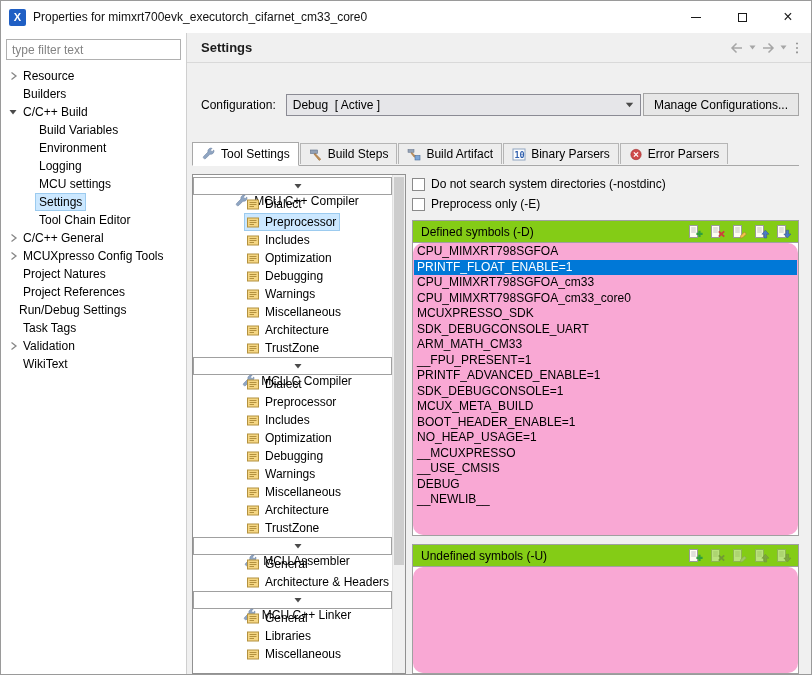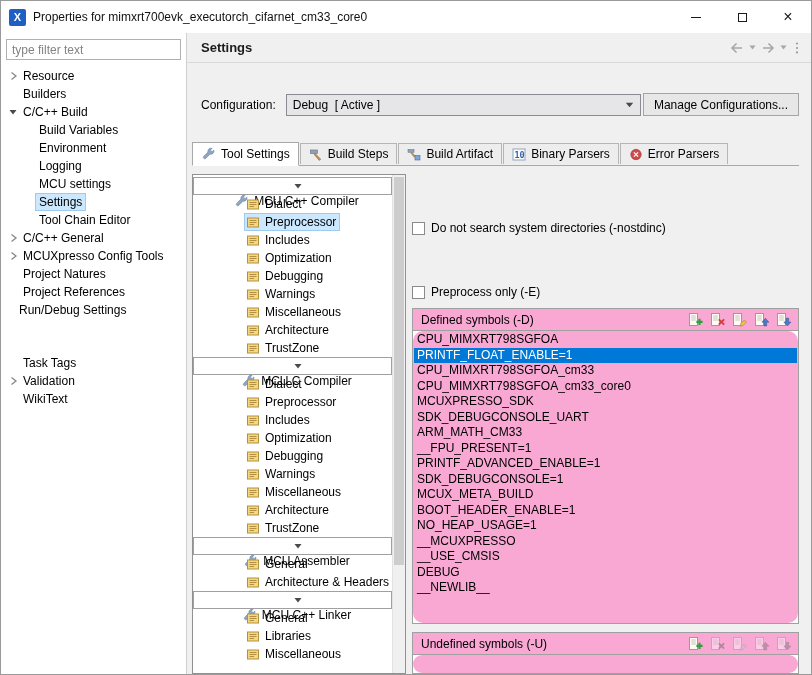--- a/index.html
+++ b/index.html
@@ -59,28 +59,28 @@
   .tt-row .twistie { width:15px; flex:0 0 15px; }
   .tt-row.leaf .spacer { width:42px; flex:0 0 42px; }
   .tt-content { display:inline-flex; align-items:center; padding:1px 3px 1px 1px; }
   .tt-content.selected { background:#cce8ff; outline:1px solid #9ccbef; }
   .tt-icon { display:inline-flex; margin-right:5px; }
   .tree-scrollbar { width:13px; flex:0 0 13px; background:#f0f0f0; border-left:1px solid #e2e2e2; position:relative; }
   .tree-thumb { position:absolute; left:1px; right:1px; top:2px; height:78%; background:#cdcdcd; }
 
   
   .options-panel { flex:1; display:flex; flex-direction:column; min-width:0; min-height:0; }
-  .checkbox-row { height:20px; display:flex; align-items:center; gap:6px;margin-top:44px; }
+  .checkbox-row { height:20px; display:flex; align-items:center; gap:6px; }
   .checkbox { width:13px; height:13px; background:#fff; border:1px solid #8a8a8a; flex:0 0 13px; }
   .cb-label { white-space:nowrap; }
 
   .group { border:1px solid #a0a0a0; display:flex; flex-direction:column; background:#fff; }
   .group.defined { margin-top:6px; height:316px; flex:0 0 auto; }
   .group.undefined { margin-top:8px; flex:1; min-height:0; }
-  .group-header { flex:0 0 22px; background:#f9a8d4; border-bottom:1px solid #a0a0a0; display:flex; align-items:center; padding:0 4px 0 8px; }
+  .group-header { flex:0 0 22px; background:#84cc16; border-bottom:1px solid #a0a0a0; display:flex; align-items:center; padding:0 4px 0 8px; }
   .group-title { flex:1; white-space:nowrap; }
   .group-toolbar { display:flex; gap:5px; margin-right:2px; }
   .tb-icon { display:inline-flex; }
   .tb-icon.disabled { filter:grayscale(1); opacity:.45; }
   .symbol-list { flex:1; background:#f9a8d4; overflow:hidden; padding:1px;border-radius:10px; }
   .symbol-row { height:15.5px; line-height:15.5px; padding:0 3px; white-space:nowrap; }
   .symbol-row.selected { background:#0078d7; color:#fff; }
 </style>
 </head>
 <body>
@@ -173,21 +173,21 @@
             <span class="nav-label">Project Natures</span>
           </div>
           <div class="nav-row" style="padding-left: 5px;">
             <span class="twistie"></span>
             <span class="nav-label">Project References</span>
           </div>
           <div class="nav-row" style="padding-left: 1px;">
             <span class="twistie"></span>
             <span class="nav-label">Run/Debug Settings</span>
           </div>
-          <div class="nav-row" style="padding-left: 5px; margin-top: 35px;">
+          <div class="nav-row" style="padding-left: 5px;">
             <span class="twistie"></span>
             <span class="nav-label">Task Tags</span>
           </div>
           <div class="nav-row" style="padding-left: 5px;">
             <span class="twistie">
               <svg width="9" height="10" viewBox="0 0 9 10">
                 <path d="M2.5 1.5 L7 5 L2.5 8.5" fill="none" stroke="#878787" stroke-width="1.3"></path>
               </svg>
             </span>
             <span class="nav-label">Validation</span>

